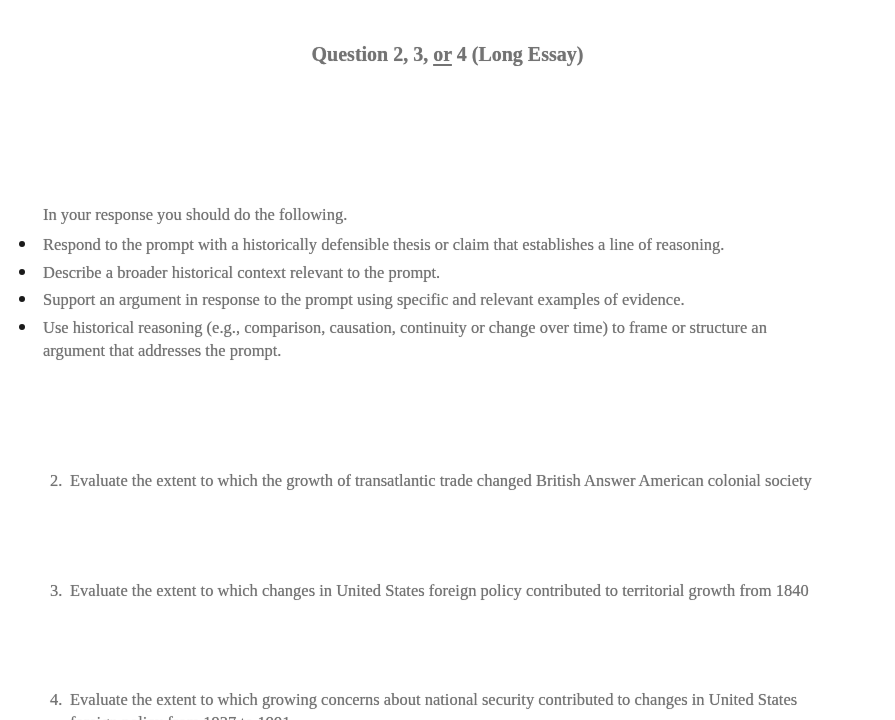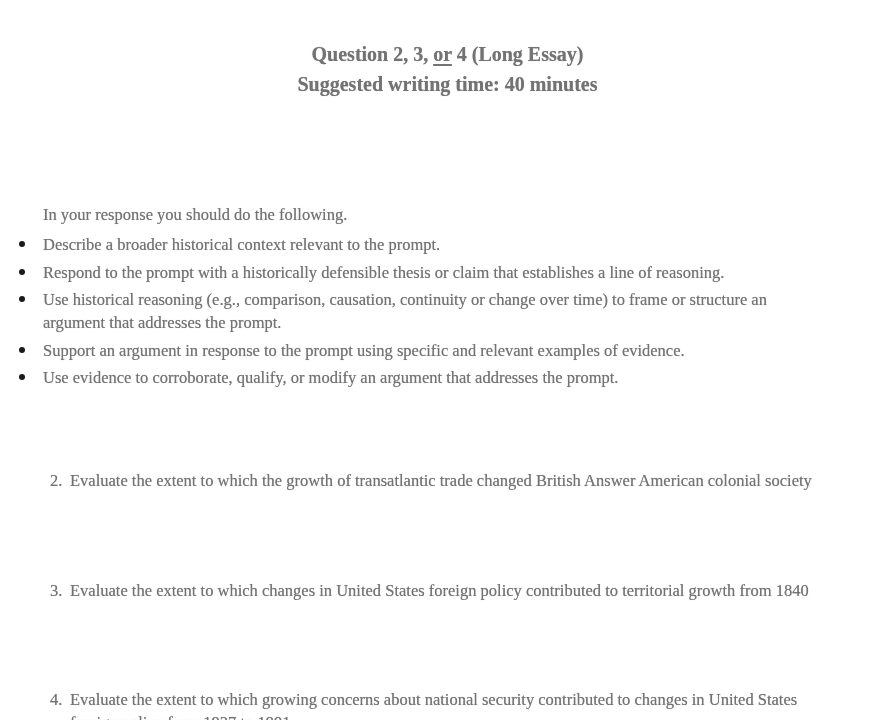--- a/index.html
+++ b/index.html
@@ -62,47 +62,42 @@
   .q3 { top: 552px; }
   .q4 { top: 661px; }
 </style>
 </head>
 <body>
 
 <div class="page">
 
   <div class="hdr">
     <div><span>Question 2, 3, </span><span class="u">or</span><span> 4 (Long Essay)</span></div>
-    <div>Suggested writing time: 40 minutes</div>
   </div>
 
 
   <p class="intro bodytext">In your response you should do the following.</p>
 
   <ul class="req bodytext">
     <li>
       <span class="dot"></span>
-      <div>Describe a broader historical context relevant to the prompt.</div>
-    </li>
-    <li>
-      <span class="dot"></span>
       <div>Respond to the prompt with a historically defensible thesis or claim that establishes a line of reasoning.</div>
     </li>
     <li>
       <span class="dot"></span>
-      <div>Use historical reasoning (e.g., comparison, causation, continuity or change over time) to frame or structure an</div>
-      <div>argument that addresses the prompt.</div>
+      <div>Describe a broader historical context relevant to the prompt.</div>
     </li>
     <li>
       <span class="dot"></span>
       <div>Support an argument in response to the prompt using specific and relevant examples of evidence.</div>
     </li>
     <li>
       <span class="dot"></span>
-      <div>Use evidence to corroborate, qualify, or modify an argument that addresses the prompt.</div>
+      <div>Use historical reasoning (e.g., comparison, causation, continuity or change over time) to frame or structure an</div>
+      <div>argument that addresses the prompt.</div>
     </li>
   </ul>
 
   <div class="question bodytext q2">
     <span class="qnum">2.</span>
     <div>Evaluate the extent to which the growth of transatlantic trade changed British Answer American colonial society</div>
   </div>
 
   <div class="question bodytext q3">
     <span class="qnum">3.</span>

